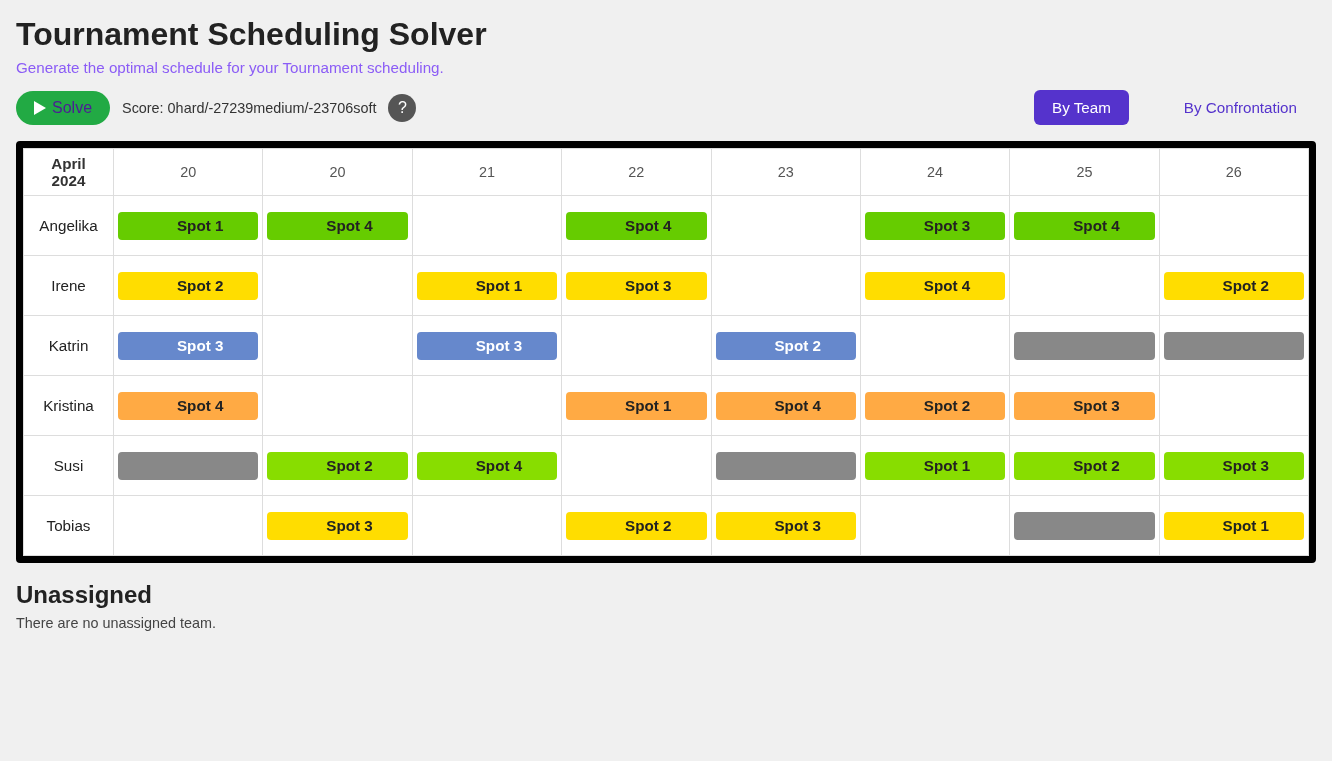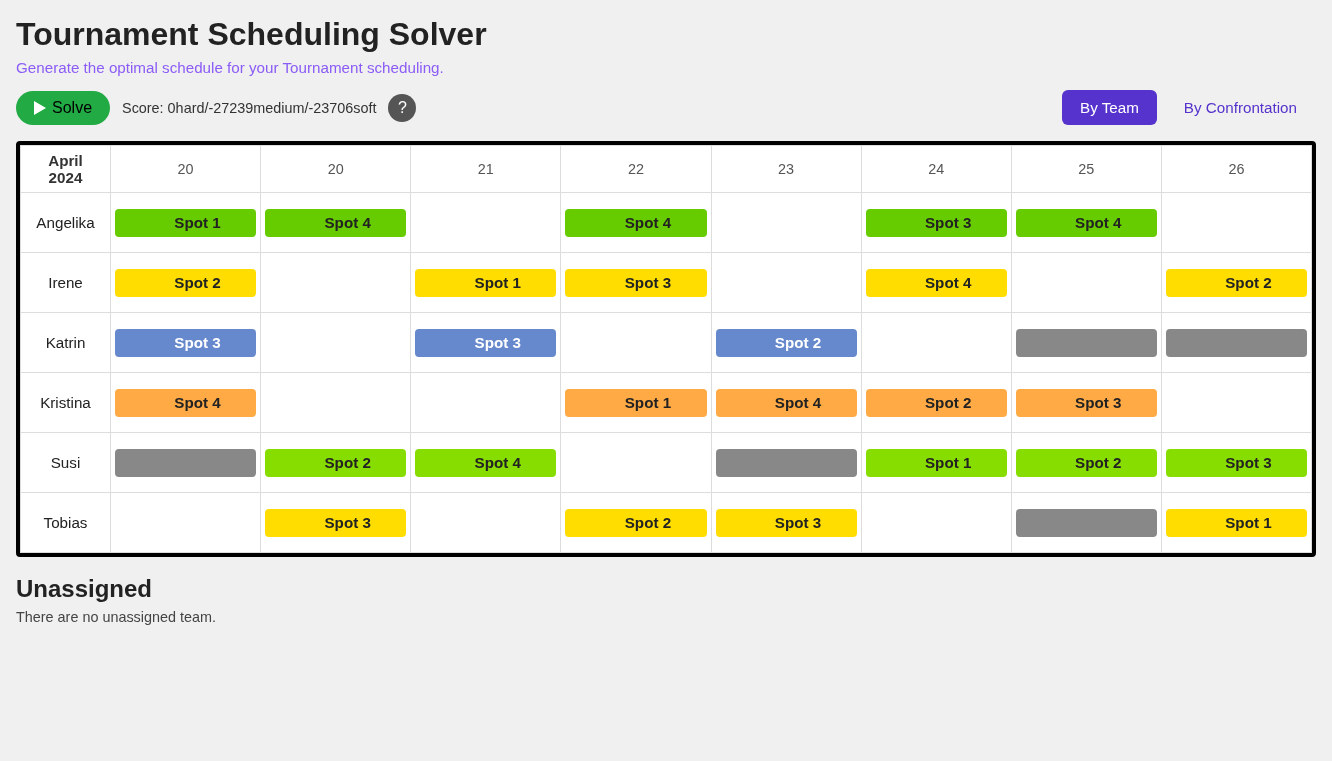--- a/index.html
+++ b/index.html
@@ -3,40 +3,40 @@
   <meta charset="utf-8">
   <style>
     * { box-sizing: border-box; margin: 0; padding: 0; }
     body { font-family: Arial, sans-serif; background: #f0f0f0; padding: 16px; color: #222; }
 
     .app-title { font-size: 2rem; font-weight: bold; margin-bottom: 6px; }
     .app-subtitle { font-size: 0.95rem; color: #8b5cf6; margin-bottom: 14px; }
 
     .toolbar { display: flex; align-items: center; gap: 12px; margin-bottom: 16px; }
     .solve-btn {
-      background: #22aa44; color: #000000; border: none; border-radius: 20px;
+      background: #22aa44; color: #4c1d95; border: none; border-radius: 20px;
       padding: 8px 18px; font-size: 1rem; cursor: pointer; display: flex; align-items: center; gap: 6px;
     }
     .solve-btn .play-icon { display: inline-block; width: 0; height: 0;
       border-top: 7px solid transparent; border-bottom: 7px solid transparent;
       border-left: 12px solid white; }
     .score-text { font-size: 0.9rem; color: #333; }
     .help-btn {
       width: 28px; height: 28px; border-radius: 50%; background: #555; color: white;
       border: none; font-size: 1rem; cursor: pointer; display: flex; align-items: center; justify-content: center;
     }
     .view-toggle { margin-left: auto; display: flex; gap: 8px; }
     .view-btn {
-      padding: 8px 18px; border-radius: 6px; border: none; cursor: pointer; font-size: 0.95rem;
+      padding: 8px 18px; border-radius: 6px; border: none; cursor: pointer; font-size: 0.95rem; margin-left: 28px;
     }
     .view-btn.active { background: #5533cc; color: white; }
     .view-btn.inactive { background: transparent; color: #5533cc; border: 1px solid transparent; }
 
     
-    .schedule-wrapper { background: white; border: 4px solid #000000; border-radius: 4px; overflow: hidden; }
+    .schedule-wrapper { background: white; border: 7px solid #000000; border-radius: 4px; overflow: hidden; }
 
     .grid-table { width: 100%; border-collapse: collapse; table-layout: fixed; }
     .grid-table th, .grid-table td {
       border: 1px solid #ddd; text-align: center; vertical-align: middle;
     }
     .header-month { text-align: left; padding: 6px 10px; font-size: 0.95rem; color: #333; background: white; border-bottom: 1px solid #ddd; }
     .header-date { padding: 6px 4px; font-size: 0.9rem; color: #555; background: white; font-weight: normal; }
     .row-label { text-align: left; padding: 4px 10px; font-size: 0.95rem; white-space: nowrap; width: 90px; background: white; }
 
     .spot-cell { padding: 6px 4px; height: 60px; }

